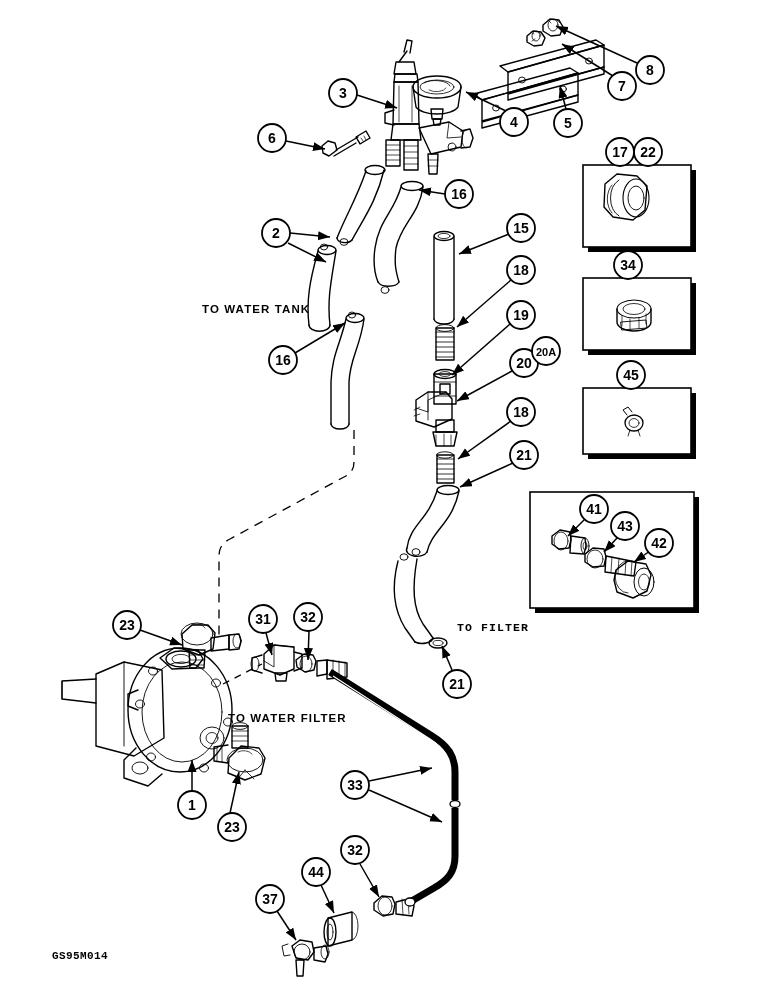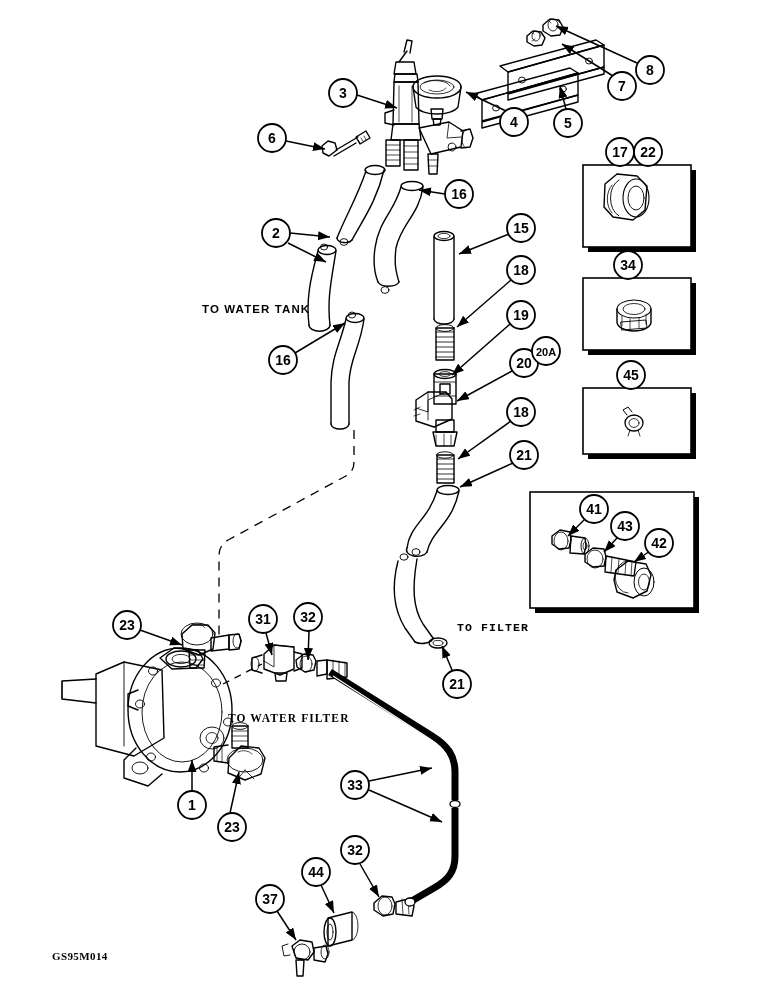--- a/index.html
+++ b/index.html
@@ -1,21 +1,21 @@
 <!DOCTYPE html>
 <html><head>
 <meta charset="utf-8">
 <style>
   html,body{margin:0;padding:0;background:#fff;}
   body{width:772px;height:1000px;overflow:hidden;
        font-family:"Liberation Sans", sans-serif;}
   #page{position:relative;width:772px;height:1000px;background:#ffffff;}
   svg.layer{position:absolute;left:0;top:0;width:772px;height:1000px;}
   .fig-code{position:absolute;left:52px;top:950px;font-size:11px;font-weight:bold;
-            letter-spacing:.4px;color:#000;font-family:Liberation Serif, serif;}
+            letter-spacing:.4px;color:#000;font-family:Liberation Mono, monospace;}
   .lbl{position:absolute;font-size:11.5px;font-weight:bold;letter-spacing:1.1px;
        color:#000;white-space:nowrap;font-family:"Liberation Sans",sans-serif;}
 </style>
 </head>
 <body>
 
 <div id="page">
 
   <svg class="layer" viewBox="0 0 772 1000">
     <defs>
@@ -572,17 +572,17 @@
         </g>
         <g>
           <circle cx="631" cy="375" r="14" fill="#fff" stroke="#000000" stroke-width="1.8"></circle>
           <text x="631" y="380" text-anchor="middle" font-family="&quot;Liberation Sans&quot;, sans-serif" font-size="14" font-weight="bold" fill="#000">45</text>
         </g>
       </g>
   </svg>
 
   <div class="lbl" style="left:202px;top:303px;">TO WATER TANK</div>
   <div class="lbl" style="left:457px;top:621px;font-family:Liberation Mono, monospace;">TO FILTER</div>
-  <div class="lbl" style="left:228px;top:712px;font-family:Liberation Serif, serif;">TO WATER FILTER</div>
+  <div class="lbl" style="left:228px;top:712px;">TO WATER FILTER</div>
 
   <div class="fig-code">GS95M014</div>
 
 </div>
 
 </body></html>

